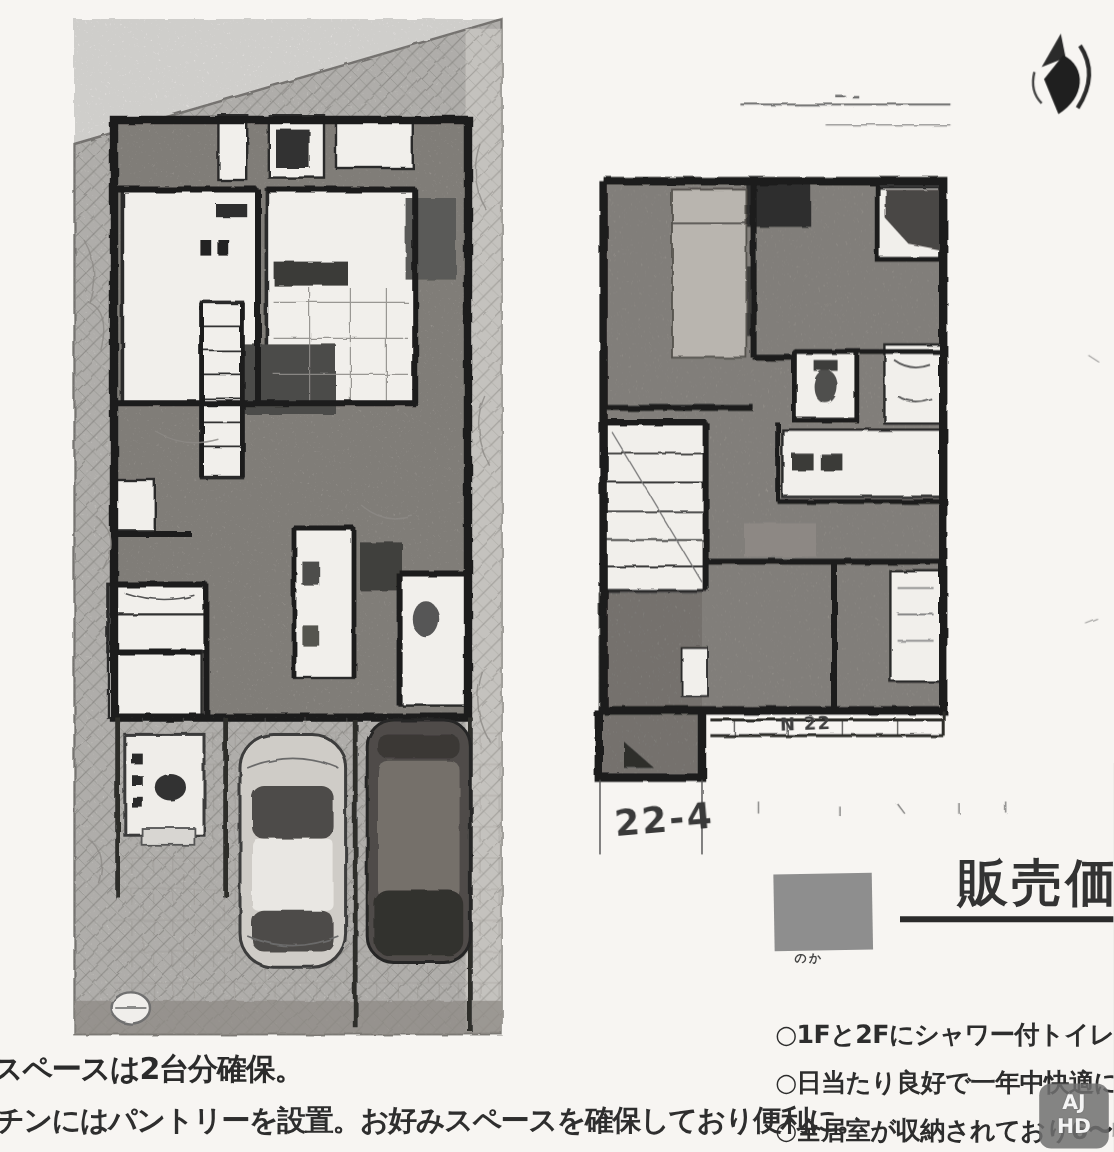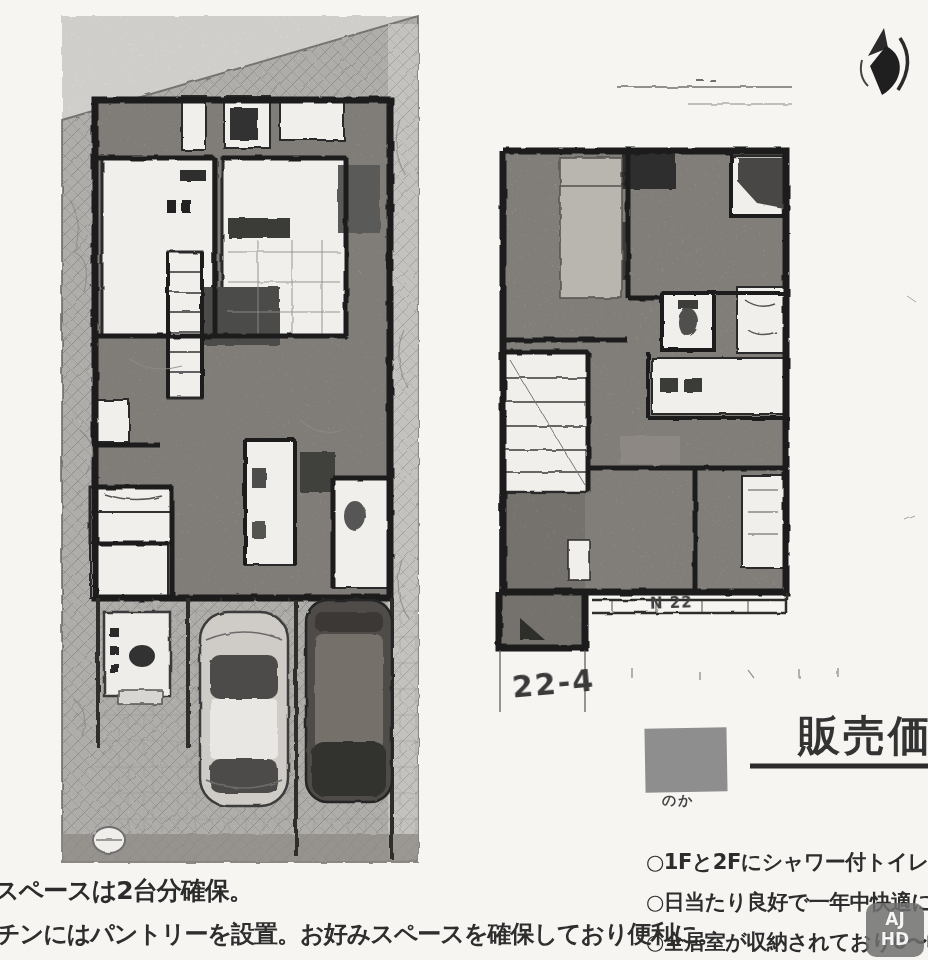--- a/index.html
+++ b/index.html
@@ -18,21 +18,21 @@
   }
   .balcony-note{
     left:650px;top:594px;font-size:15px;font-weight:700;color:#3f3f3f;
     transform:rotate(-2deg);letter-spacing:1px;filter:blur(.4px);
   }
   .price-heading{
     left:798px;top:708px;font-size:42px;font-weight:700;color:#333;
     letter-spacing:3px;filter:blur(.3px);
   }
   .swatch-caption{
-    left:662px;top:792px;font-size:14px;font-weight:700;color:#444;
+    left:662px;top:792px;font-size:10px;font-weight:700;color:#444;
     letter-spacing:2px;filter:blur(.4px);
   }
   .features{
     position:absolute;left:646px;top:842px;width:284px;overflow:hidden;
     font-size:21px;font-weight:700;color:#2d2d2d;line-height:40px;
     letter-spacing:-.5px;filter:blur(.35px);
   }
   .features .feat{white-space:nowrap;}
   .note1{
     left:-6px;top:874px;font-size:25px;font-weight:700;color:#2b2b2b;

